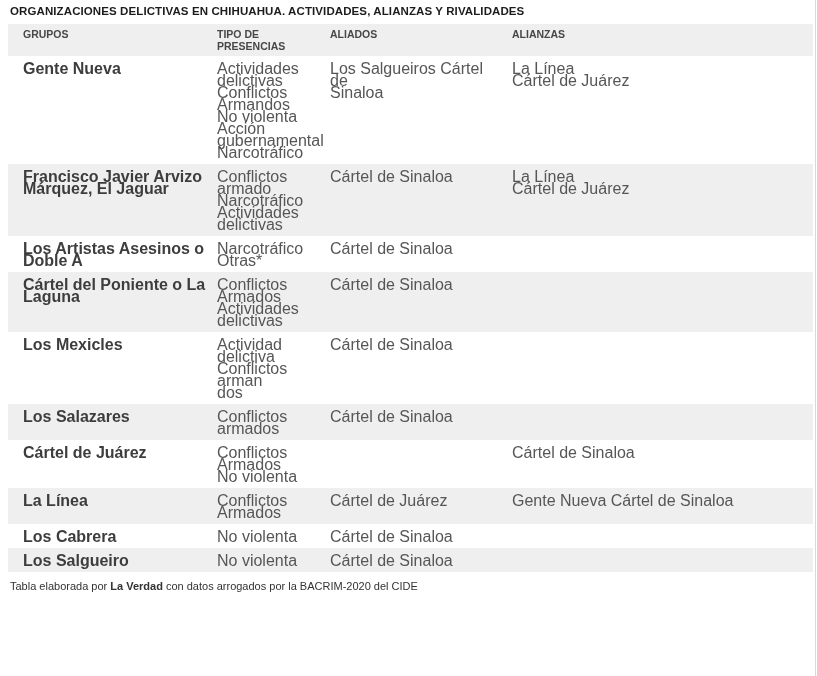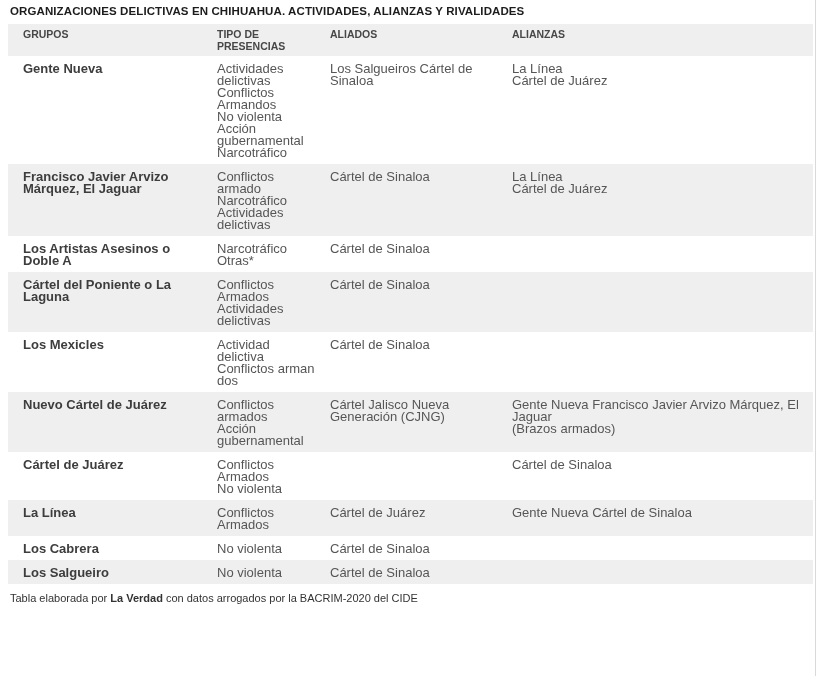--- a/index.html
+++ b/index.html
@@ -47,21 +47,21 @@
     font-size: 10.5px;
     line-height: 11.5px;
     font-weight: bold;
     color: #474747;
     padding: 5px 10px 4px 0;
     white-space: pre-line;
   }
   table.data-table th:first-child { padding-left: 15px; }
   table.data-table td {
     vertical-align: top;
-    font-size: 13px;
+    font-size: 16px;
     line-height: 12px;
     color: #565656;
     padding: 7px 10px 5px 0;
     white-space: pre-line;
   }
   table.data-table td:last-child { padding-right: 4px; }
   table.data-table td.group {
     font-weight: bold;
     color: #3d3d3d;
     padding-left: 15px;
@@ -144,29 +144,25 @@
         <tr>
           <td class="group">Los Mexicles</td>
           <td>Actividad
 delictiva
 Conflictos arman
 dos</td>
           <td>Cártel de Sinaloa</td>
           <td></td>
         </tr>
         <tr>
-          <td class="group">Nuevo Cártel de Juárez</td>
+          <td class="group">Los Salazares</td>
           <td>Conflictos
-armados
-Acción
-gubernamental</td>
-          <td>Cártel Jalisco Nueva
-Generación (CJNG)</td>
-          <td>Gente Nueva Francisco Javier Arvizo Márquez, El Jaguar
-(Brazos armados)</td>
+armados</td>
+          <td>Cártel de Sinaloa</td>
+          <td></td>
         </tr>
         <tr>
           <td class="group">Cártel de Juárez</td>
           <td>Conflictos
 Armados
 No violenta</td>
           <td></td>
           <td>Cártel de Sinaloa</td>
         </tr>
         <tr>

